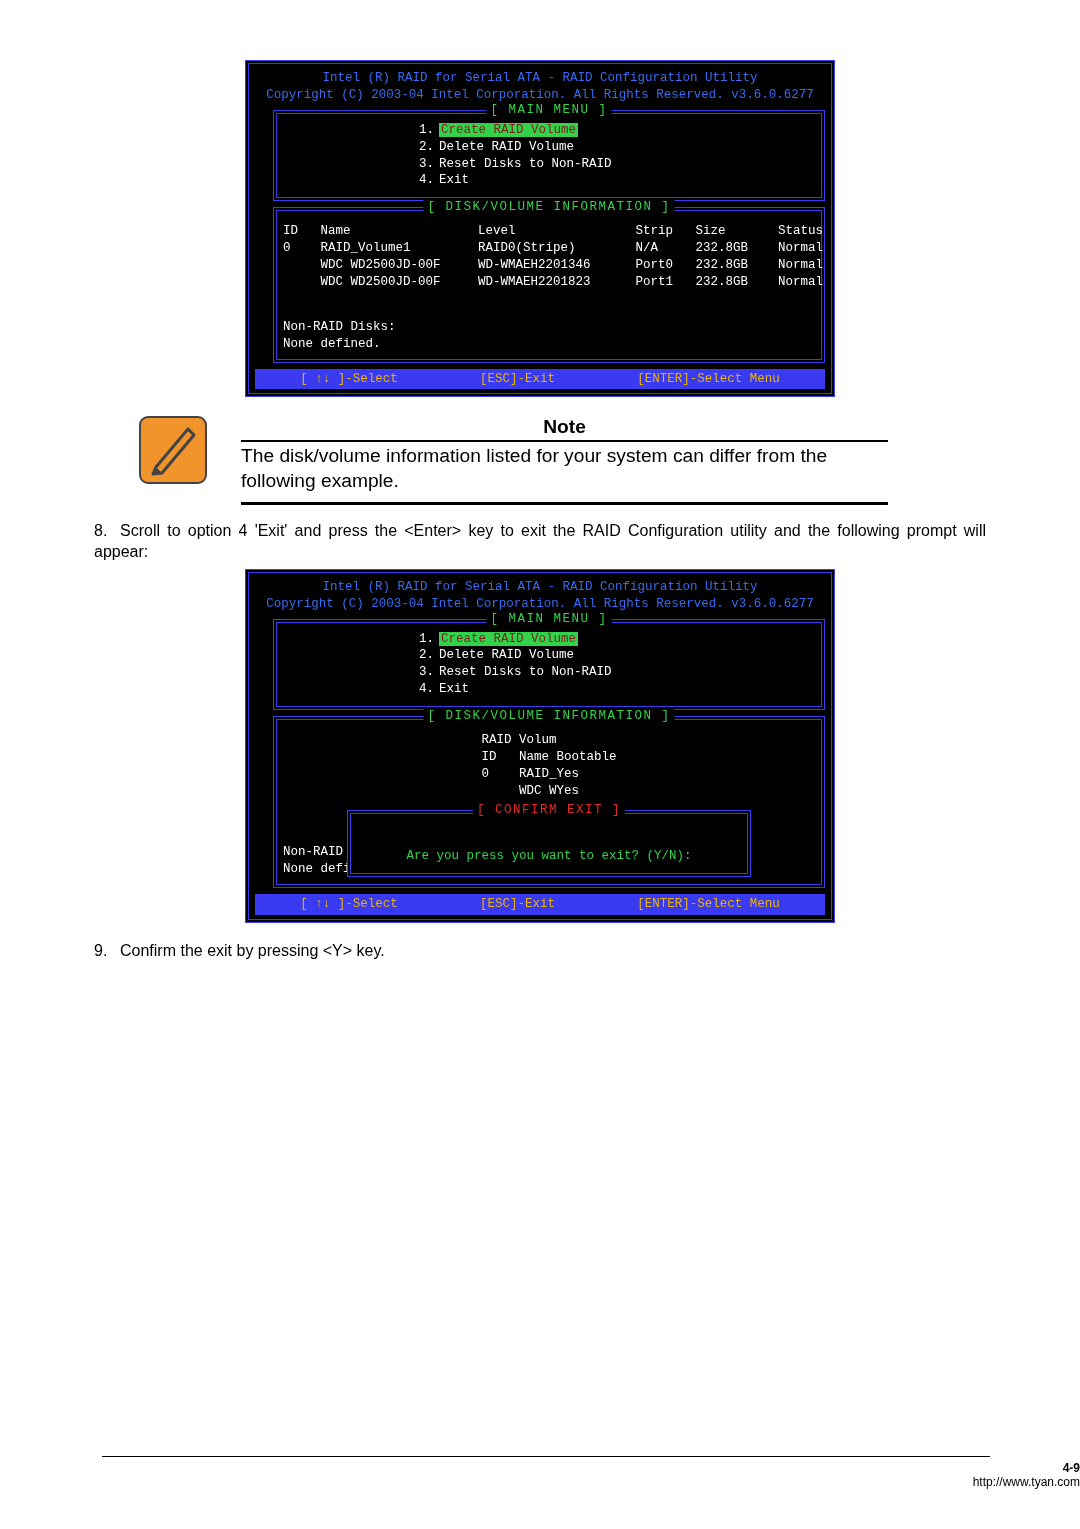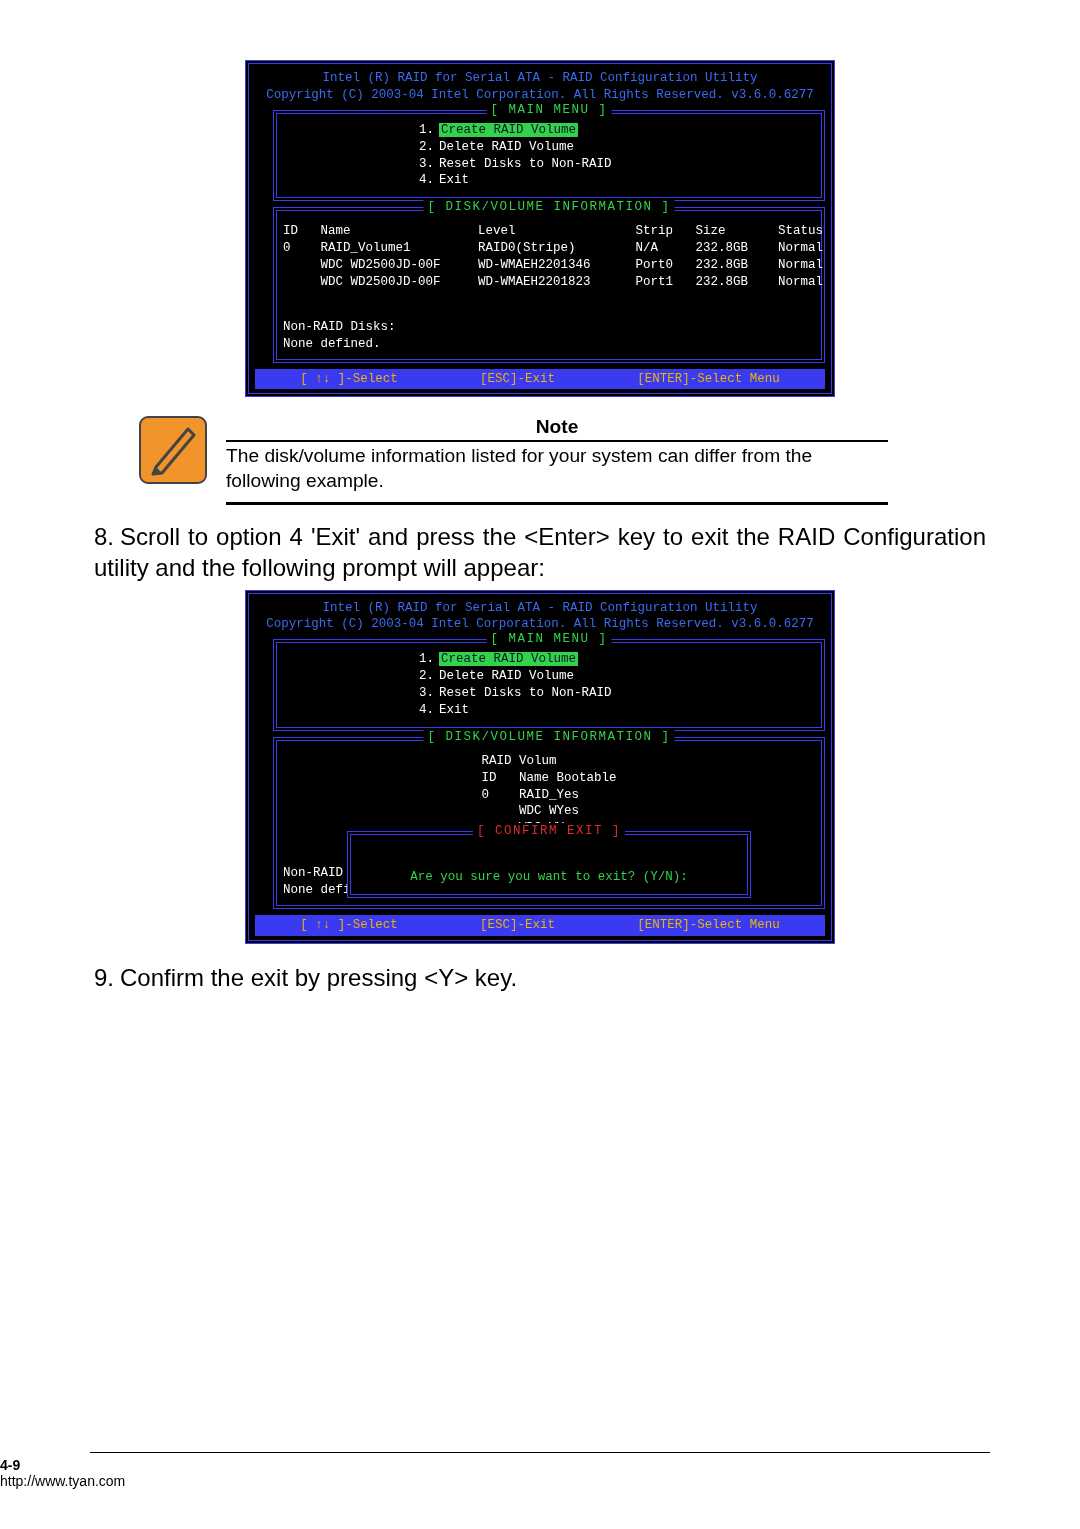--- a/index.html
+++ b/index.html
@@ -9,34 +9,34 @@
   .bios-box { width: 590px; margin: 0 auto 18px auto; background: #000; border: 4px double #3a3af0; padding: 0; font-family: "Courier New", monospace; font-size: 12.5px; color: #fff; line-height: 1.35; }
   .bios-padding { padding: 6px 10px 2px 10px; }
   .bios-title { color: #3a6af0; text-align: center; }
   .panel { margin: 4px 6px 6px 24px; }
   .panel-frame { border: 4px double #3a3af0; padding: 4px 6px 6px 6px; position: relative; background: #000; }
   .panel-label { color: #32d24a; position: absolute; top: -12px; left: 50%; transform: translateX(-50%); background: #000; padding: 0 4px; white-space: nowrap; letter-spacing: 1.5px; }
   .menu-list { margin: 4px 0 2px 0; }
   .menu-item { display: flex; justify-content: center; }
   .menu-item-inner { width: 260px; text-align: left; }
   .num { display: inline-block; width: 20px; }
-  .highlight { background: #32d24a; color: #0f172a; padding: 0 2px; }
+  .highlight { background: #32d24a; color: #7f1d1d; padding: 0 2px; }
   .raid-table { white-space: pre; font-family: "Courier New", monospace; }
   .footer-bar { background: #3a3af0; margin: 0 6px 4px 6px; color: #eab308; display: flex; justify-content: space-around; padding: 2px 4px; }
-  .note-block { display: flex; gap: 18px; margin: 14px 0 16px 48px; align-items: flex-start; width: 750px; }
+  .note-block { display: flex; gap: 33px; margin: 14px 0 16px 48px; align-items: flex-start; width: 750px; }
   .note-icon { flex: 0 0 70px; }
   .note-icon svg { width: 70px; height: 70px; }
   .note-content { flex: 1; font-size: 19.2px; line-height: 1.3; }
   .note-heading { font-weight: bold; font-size: 19.2px; border-bottom: 2px solid #000; text-align: center; margin-bottom: 2px; }
-  .body-text { font-size: 24px; line-height: 1.3; margin: 6px 4px 6px 4px; text-align: justify; }
+  .body-text { font-size: 16px; line-height: 1.3; margin: 6px 4px 6px 4px; text-align: justify; }
   .list-num { display: inline-block; width: 26px; }
   .dialog-overlay { position: absolute; top: 90px; left: 70px; right: 70px; border: 4px double #3a3af0; background: #000; padding: 34px 8px 8px 8px; }
   .dialog-label-red { color: #e02a2a; position: absolute; top: -12px; left: 50%; transform: translateX(-50%); background: #000; padding: 0 4px; letter-spacing: 1.5px; white-space: nowrap; }
   .dialog-text { color: #32d24a; text-align: center; }
-  .page-footer { position: absolute; bottom: 40px; left: 0; right: 0; text-align: left; font-size: 14px; }
+  .page-footer { position: absolute; bottom: 40px; left: 0; right: 0; text-align: right; font-size: 12px; padding-left: 12px; }
   .page-footer .hr { border: none; border-top: 1px solid #000; margin: 0 90px 4px 90px; }
   .relative { position: relative; }
 </style>
 </head>
 <body>
 
 <div class="page">
 
 
   <div class="bios-box">
@@ -145,21 +145,21 @@
             <div class="raid-table">Yes</div>
             <div class="raid-table">Yes</div>
           </div>
         </div>
         <div style="height:28px"></div>
         <div>Non-RAID Disks:</div>
         <div>None defined.</div>
 
         <div class="dialog-overlay">
           <span class="dialog-label-red">[ CONFIRM EXIT ]</span>
-          <div class="dialog-text">Are you sure you want to exit? (Y/N):</div>
+          <div class="dialog-text">Are you press you want to exit? (Y/N):</div>
         </div>
       </div>
     </div>
     <div class="footer-bar">
       <span>[ ↑↓ ]-Select</span>
       <span>[ESC]-Exit</span>
       <span>[ENTER]-Select Menu</span>
     </div>
   </div>
 

